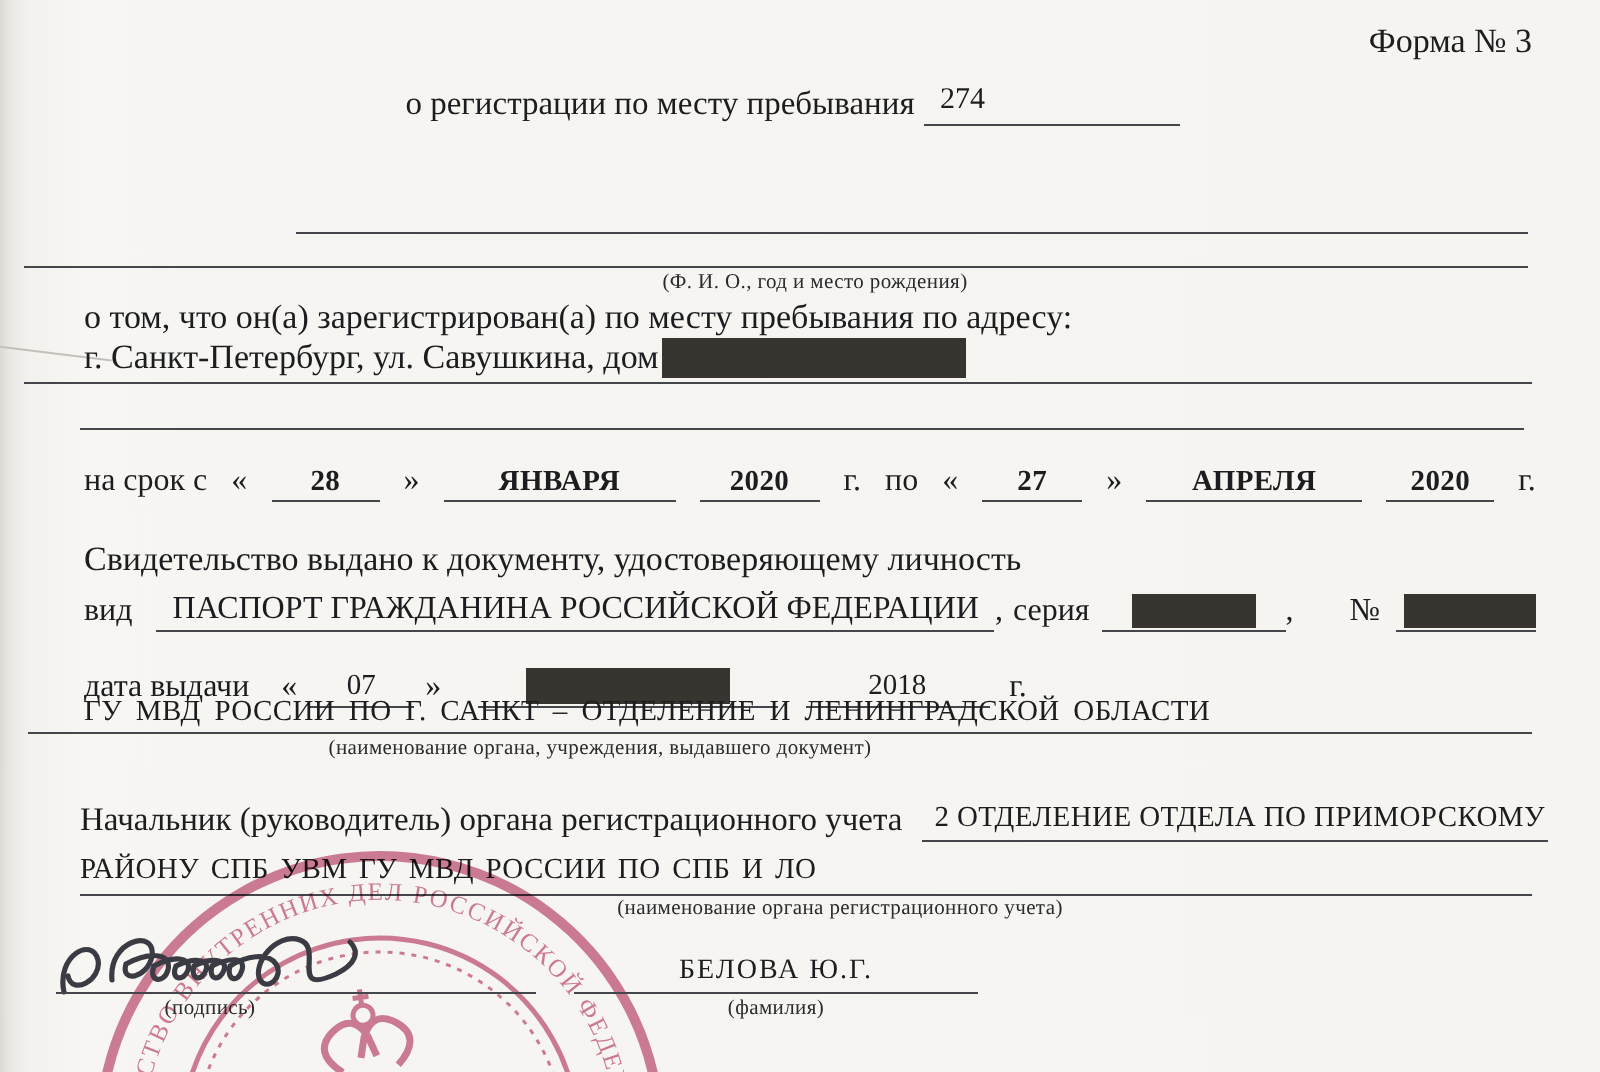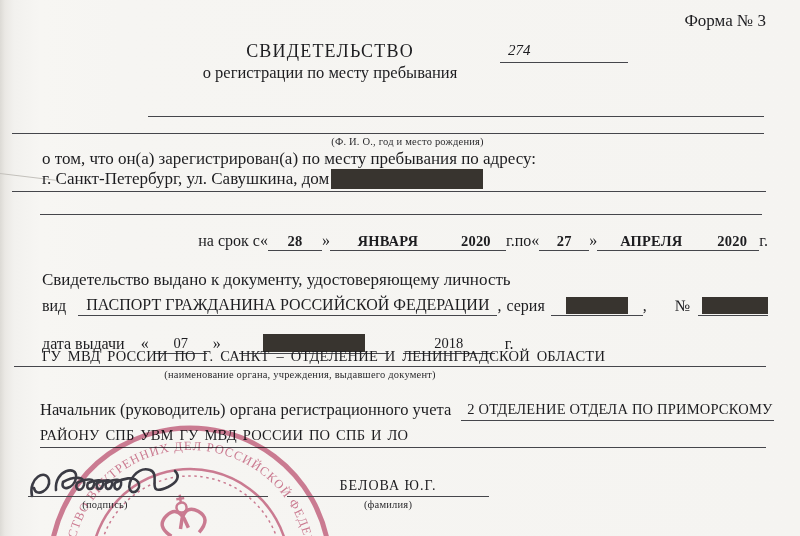--- a/index.html
+++ b/index.html
@@ -28,41 +28,40 @@
 </head>
 <body>
 
 <div class="page">
 
   <div class="abs scan-line"></div>
 
   <div class="abs t17" style="top:11px;right:34px;">Форма № 3</div>
 
   <div class="abs" style="left:180px;top:41px;width:300px;text-align:center;">
-    <div style="font-size:18px;letter-spacing:1.2px;">СВИДЕТЕЛЬСТВО</div>
     <div style="font-size:16.5px;margin-top:1px;">о регистрации по месту пребывания</div>
   </div>
-  <div class="abs" style="left:500px;top:42px;width:120px;border-bottom:1.6px solid #45464b;height:20px;font-size:15px;padding-left:8px;font-style:italic;">274</div>
+  <div class="abs" style="left:462px;top:42px;width:120px;border-bottom:1.6px solid #45464b;height:20px;font-size:15px;padding-left:8px;">274</div>
 
   <div class="abs uline" style="left:148px;top:116px;width:616px;"></div>
 
   <div class="abs rule" style="left:12px;top:133px;width:752px;"></div>
   <div class="abs cap" style="left:40px;right:25px;top:136px;">(Ф. И. О., год и место рождения)</div>
 
   <div class="abs t17" style="left:42px;top:149px;">о том, что он(а) зарегистрирован(а) по месту пребывания по адресу:</div>
 
   <div class="abs row" style="left:42px;top:169px;align-items:center;">
     <span class="t17">г. Санкт-Петербург, ул. Савушкина, дом</span>
     <span class="redact" style="width:152px;height:20px;margin-left:2px;"></span>
   </div>
   <div class="abs uline" style="left:12px;top:191px;width:754px;"></div>
 
   <div class="abs rule" style="left:40px;top:214px;width:722px;border-top-width:1.4px;"></div>
 
-  <div class="abs row" style="left:42px;top:232px;width:726px;justify-content:flex-end;">
+  <div class="abs row" style="left:42px;top:232px;width:726px;justify-content:space-between;">
     <span class="t16">на срок с</span>
     <span class="t16">«</span>
     <span class="blank bval" style="width:54px;">28</span>
     <span class="t16">»</span>
     <span class="blank bval" style="width:116px;">ЯНВАРЯ</span>
     <span class="blank bval" style="width:60px;">2020</span>
     <span class="t16">г.</span>
     <span class="t16">по</span>
     <span class="t16">«</span>
     <span class="blank bval" style="width:50px;">27</span>
@@ -103,20 +102,21 @@
 
   <div class="abs upper" style="left:42px;top:348px;word-spacing:3px;white-space:nowrap;">ГУ МВД РОССИИ ПО Г. САНКТ – ОТДЕЛЕНИЕ И ЛЕНИНГРАДСКОЙ ОБЛАСТИ</div>
   <div class="abs uline" style="left:14px;top:366px;width:752px;"></div>
   <div class="abs cap" style="left:0;top:369px;width:600px;">(наименование органа, учреждения, выдавшего документ)</div>
 
   <div class="abs row" style="left:40px;top:400px;right:34px;align-items:flex-end;">
     <span style="font-size:16.5px;white-space:nowrap;padding-bottom:1px;">Начальник (руководитель) органа регистрационного учета</span>
     <span class="blank upper" style="flex:1;margin-left:10px;text-align:left;padding:0 2px 2px 6px;white-space:nowrap;">2 ОТДЕЛЕНИЕ ОТДЕЛА  ПО ПРИМОРСКОМУ</span>
   </div>
   <div class="abs upper" style="left:40px;top:427px;right:34px;border-bottom:1.6px solid #45464b;padding-bottom:3px;word-spacing:2px;">РАЙОНУ СПБ УВМ ГУ МВД РОССИИ ПО СПБ И ЛО</div>
+  <div class="abs cap" style="left:140px;top:449px;width:560px;">(наименование органа регистрационного учета)</div>
 
   <svg class="abs stamp-svg" style="left:40px;top:418px;" width="300" height="300" viewBox="0 0 300 300">
     <g transform="rotate(-8 150 150)" stroke="#c04a6e" fill="none" opacity="0.88">
       <circle cx="150" cy="150" r="140" stroke-width="5"></circle>
       <circle cx="150" cy="150" r="99" stroke-width="2.5"></circle>
       <circle cx="150" cy="150" r="92" stroke-width="1.5" stroke-dasharray="2.5 3.5"></circle>
       <path id="stamp-top-arc" d="M 32 150 A 118 118 0 1 1 268 150" stroke="none"></path>
       <path id="stamp-bottom-arc" d="M 40 150 A 110 110 0 0 0 260 150" stroke="none"></path>
       <text font-family="Liberation Serif, serif" font-size="12.5" letter-spacing="1" fill="#c04a6e" stroke="none">
         <textPath href="#stamp-top-arc" startOffset="50%" text-anchor="middle">МИНИСТЕРСТВО ВНУТРЕННИХ ДЕЛ РОССИЙСКОЙ ФЕДЕРАЦИИ</textPath>

